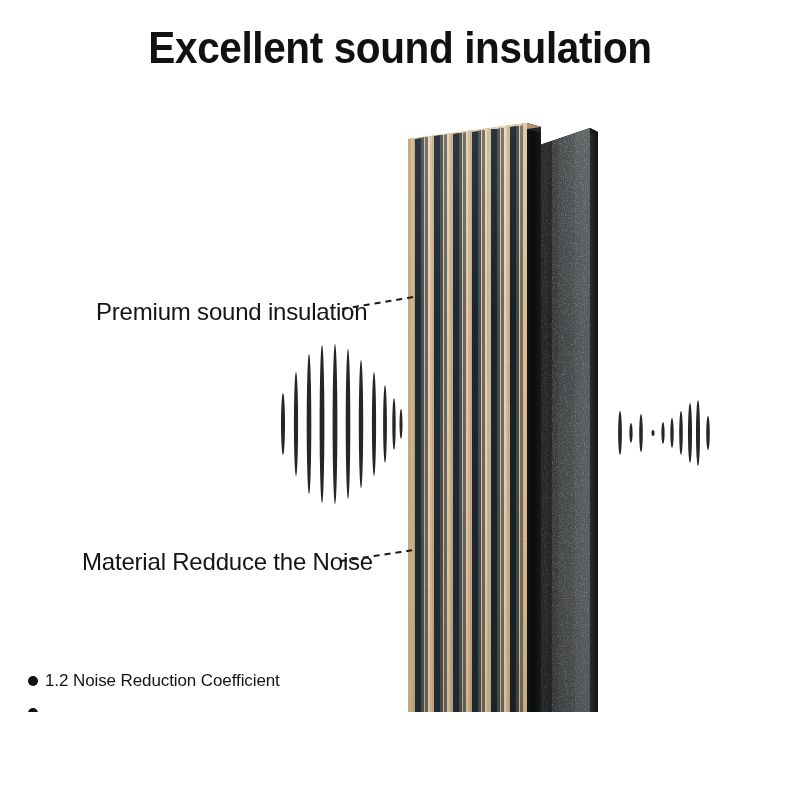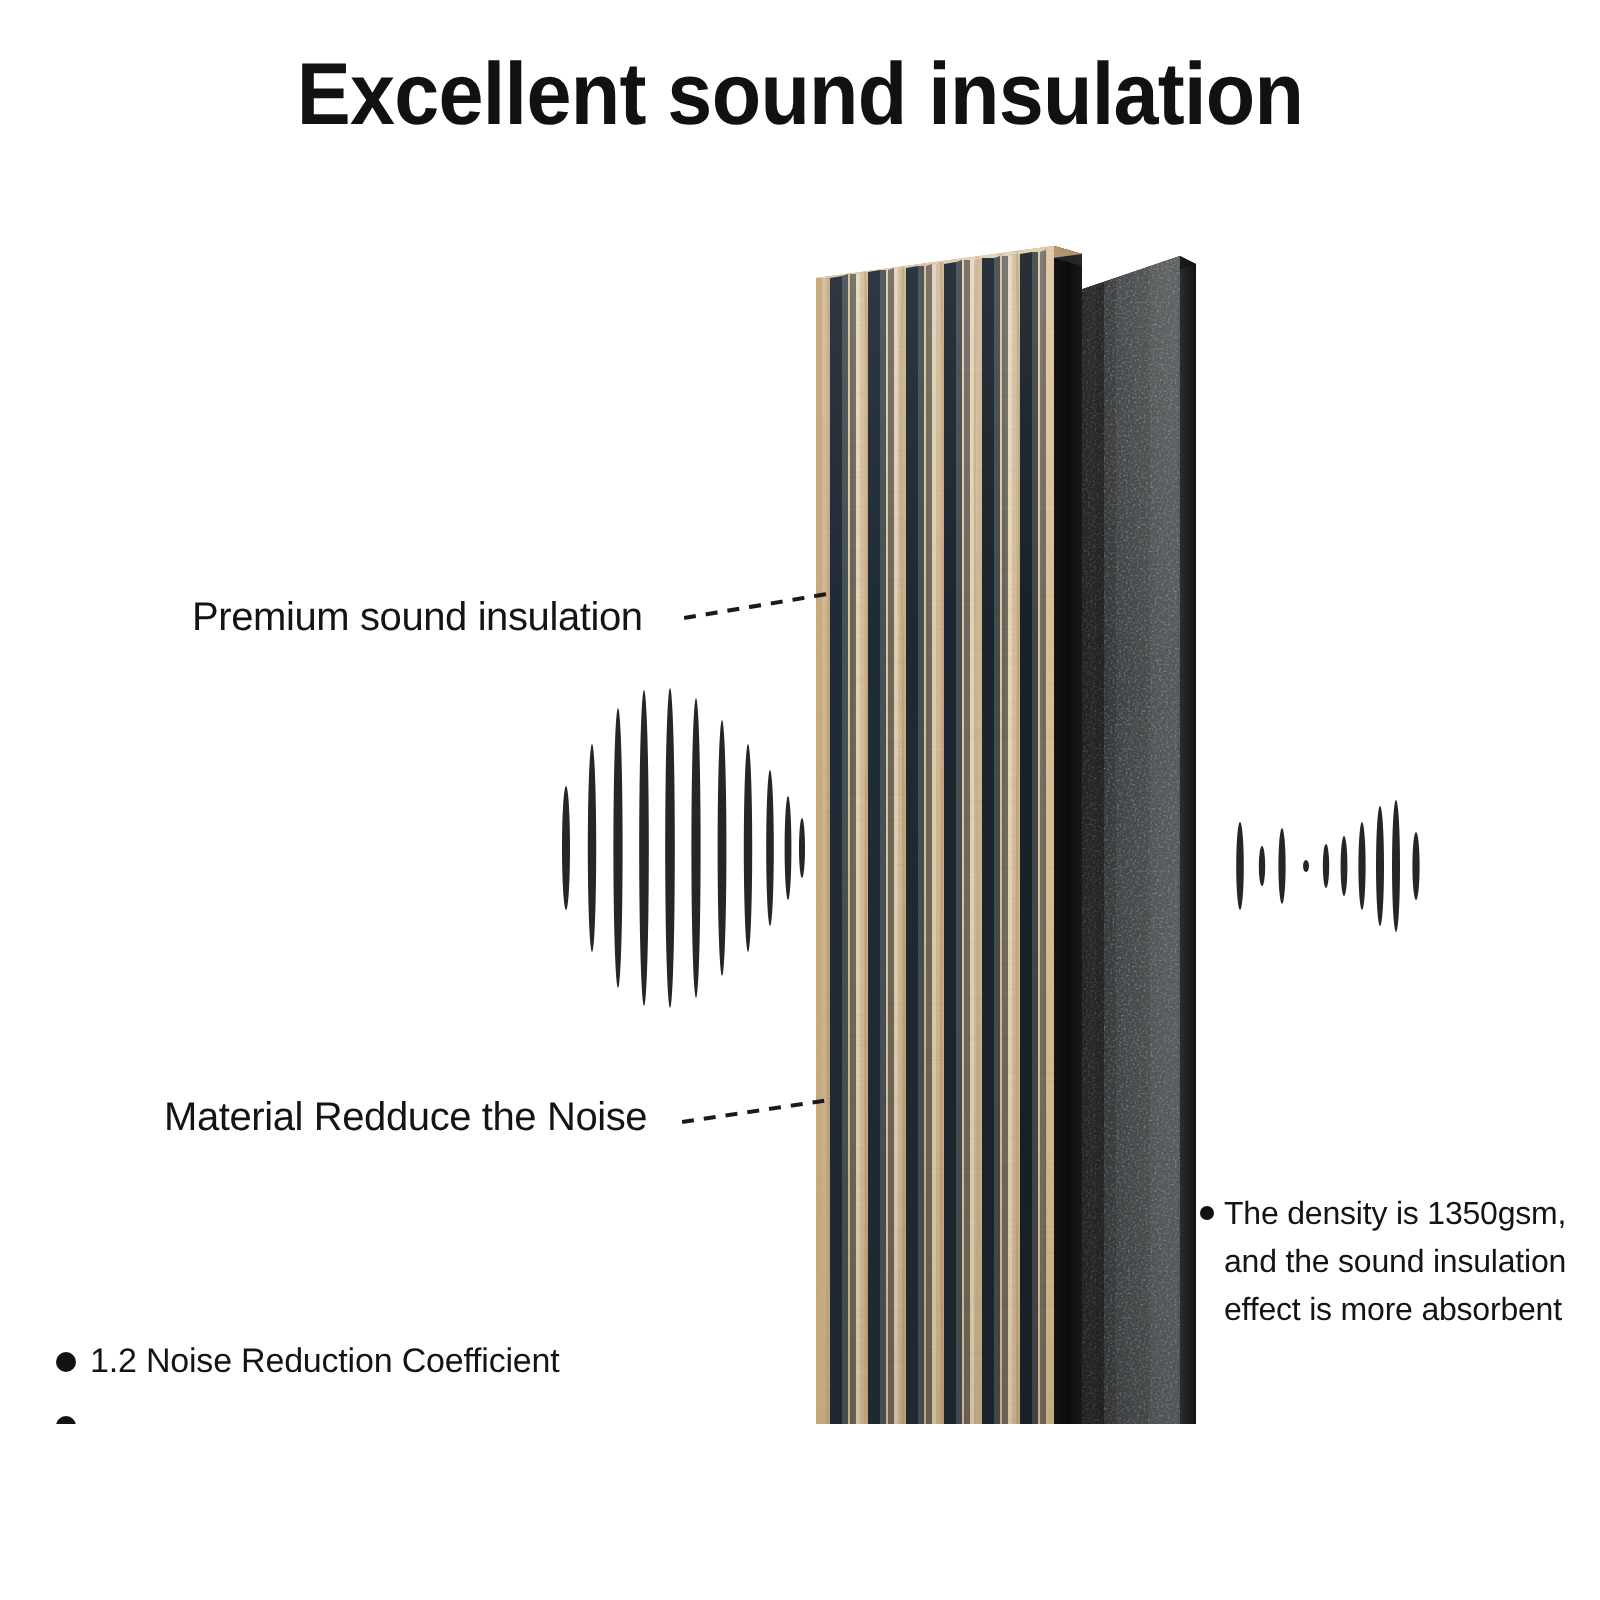--- a/index.html
+++ b/index.html
@@ -43,21 +43,21 @@
     left: 0;
     top: 0;
     width: 800px;
     height: 800px;
     pointer-events: none;
   }
 
   
   .callout {
     position: absolute;
-    font-size: 20px;
+    font-size: 24px;
     color: #141414;
     white-space: nowrap;
     letter-spacing: -0.2px;
   }
   #callout-premium { left: 96px; top: 298px; }
   #callout-material { left: 82px; top: 548px; }
 
   .leader {
     position: absolute;
     height: 2px;
@@ -365,22 +365,14 @@
   <div class="bullet-list-left">
     <div class="bullet-row">
       <span class="dot"></span>
       <span class="txt">1.2 Noise Reduction Coefficient</span>
     </div>
     <div class="bullet-row">
       <span class="dot"></span>
     </div>
   </div>
 
-  <div class="bullet-right">
-    <span class="dot"></span>
-    <span class="txt">
-      <span>The density is 1350gsm,</span><br>
-      <span>and the sound insulation</span><br>
-      <span>effect is more absorbent</span>
-    </span>
-  </div>
 
 </div>
 
 </body></html>

